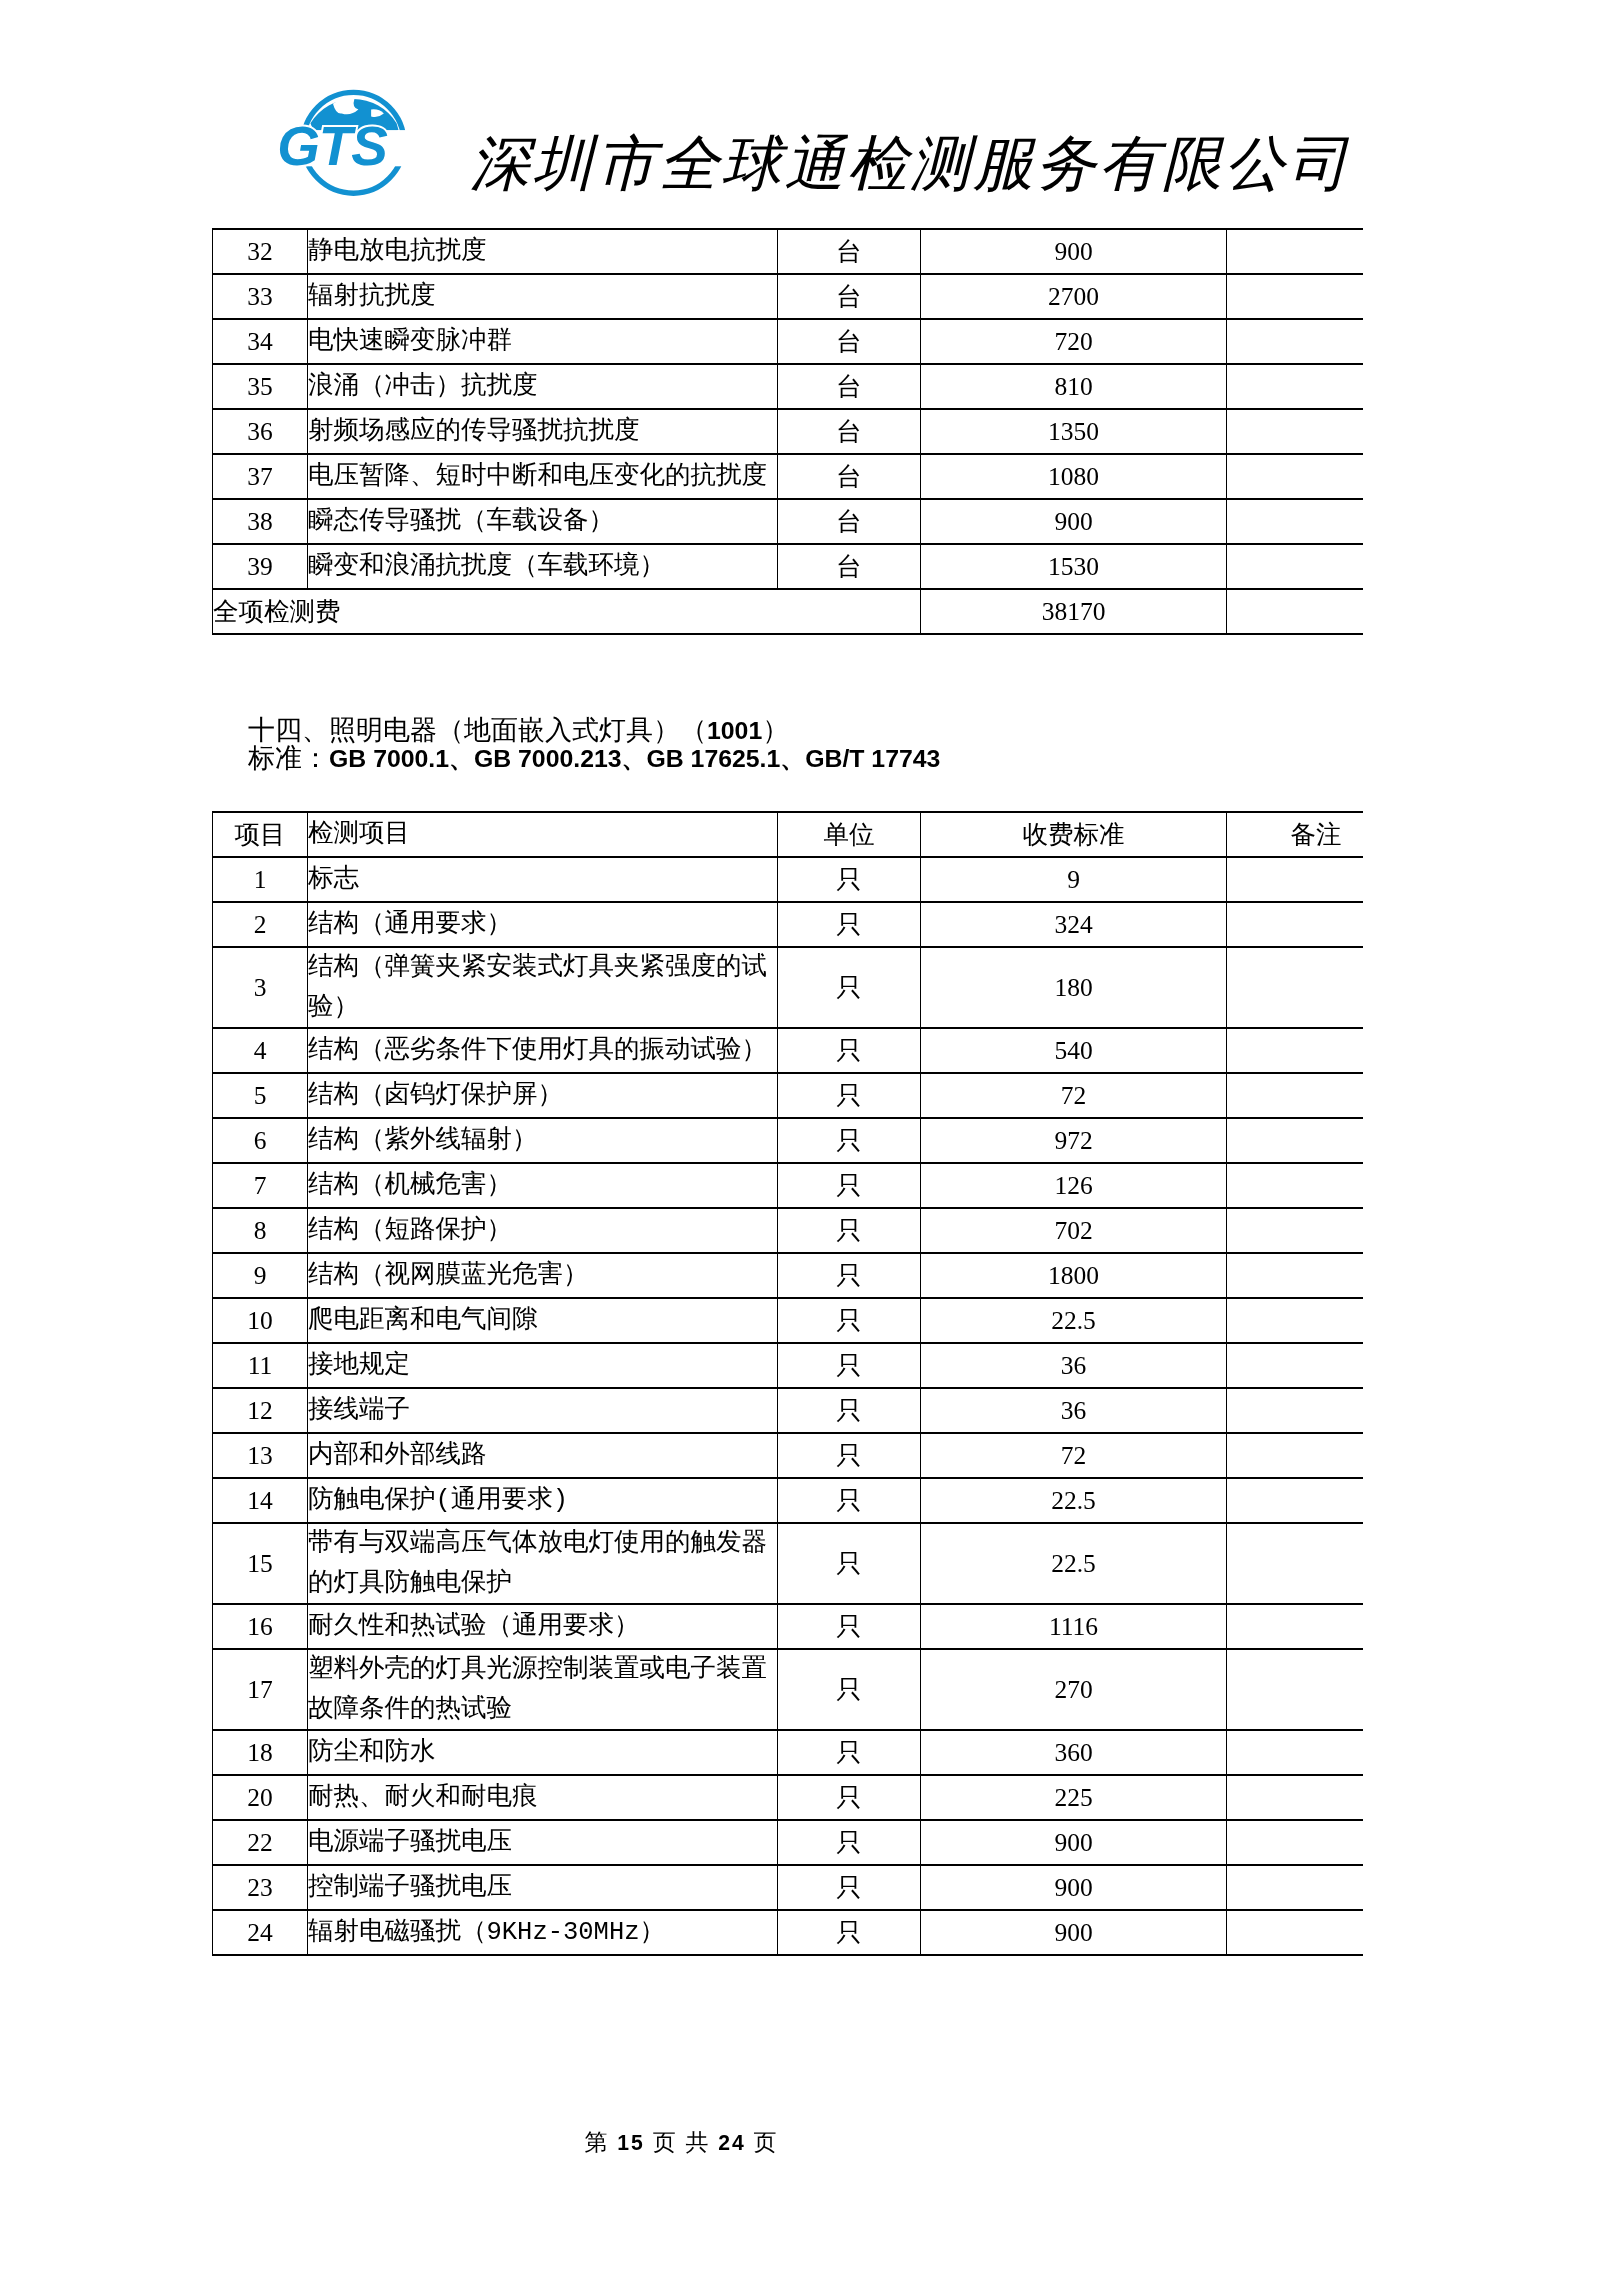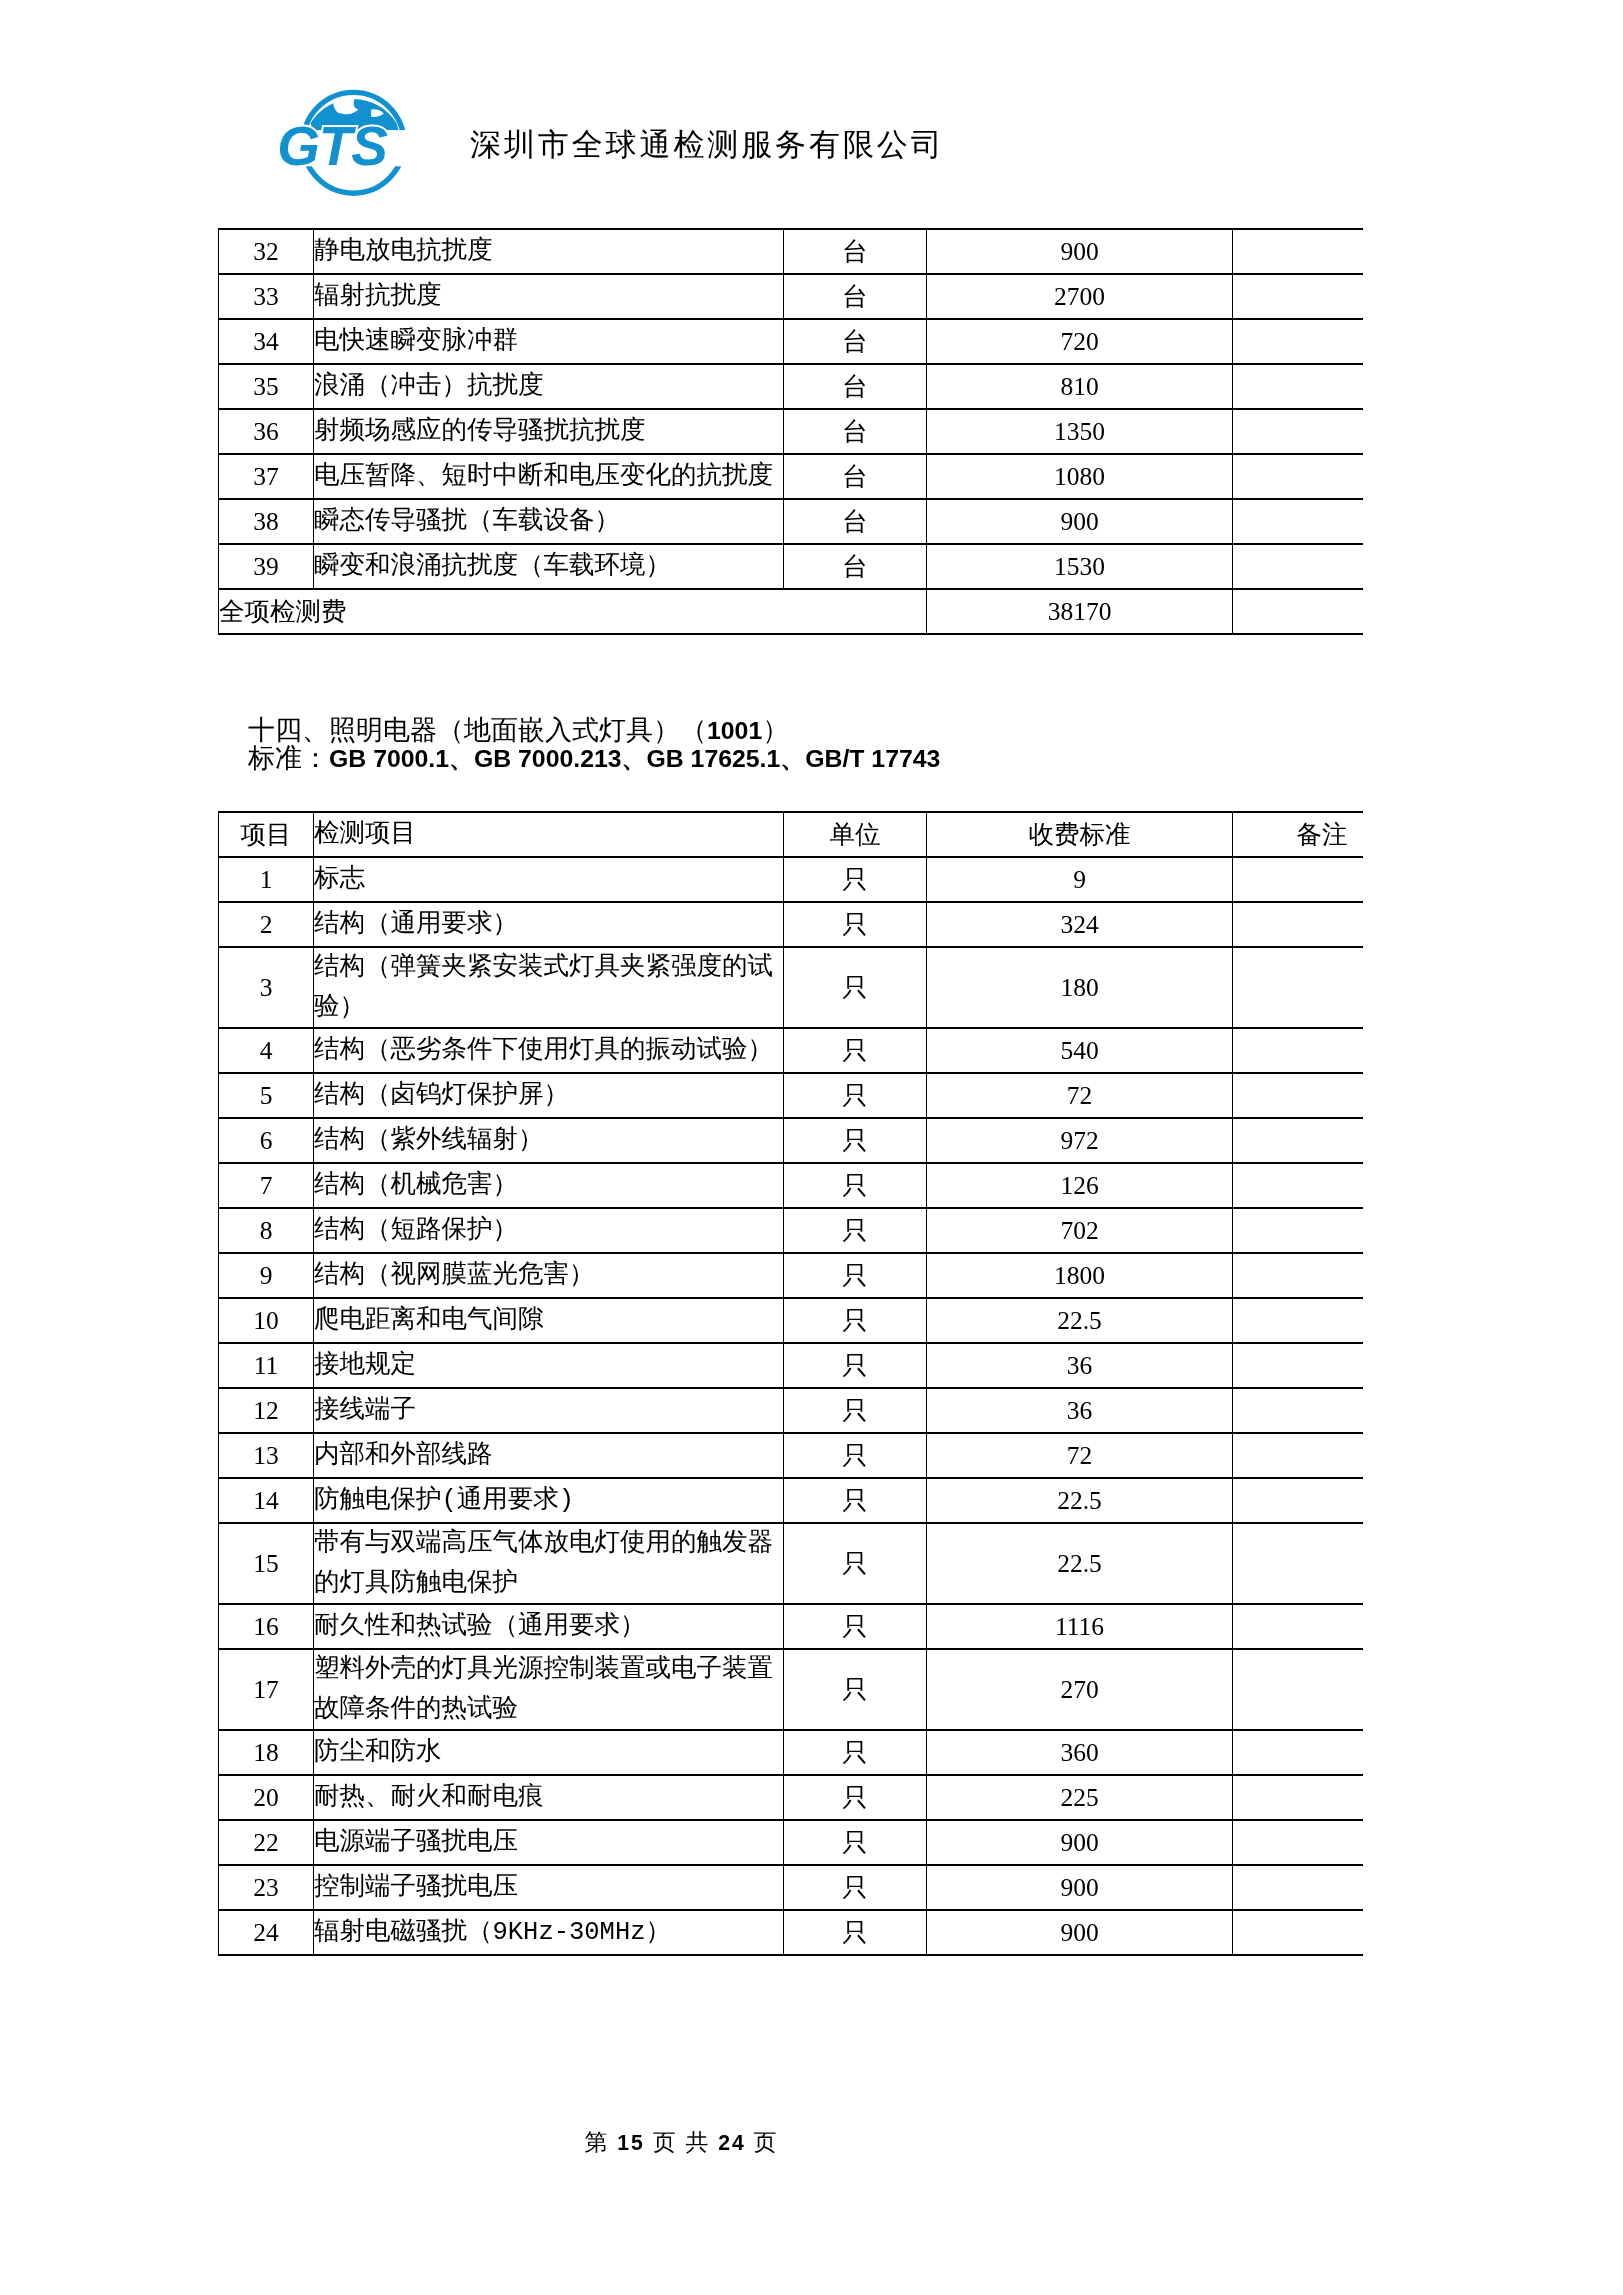--- a/index.html
+++ b/index.html
@@ -7,26 +7,27 @@
     position:relative;
     width:1363px;height:2295px;
     background:#fff;color:#000;
     font-family:"Liberation Serif", serif;
     overflow:hidden;
   }
   
   .logo{position:absolute;left:275px;top:88px;width:157px;height:115px;}
   .company-name{
     position:absolute;left:470px;top:124px;
-    font-size:31px;letter-spacing:2.9px;white-space:nowrap;
+    font-size:60px;letter-spacing:2.9px;white-space:nowrap;
     font-weight:400;
+    font-style:italic;
   }
   
   table.fee-table{
-    position:absolute;left:218px;width:1193px;
+    position:absolute;left:212px;width:1193px;
     border-collapse:collapse;table-layout:fixed;
     font-size:25.5px;
   }
   table.fee-table td, table.fee-table th{
     border-left:1.5px solid #000;border-right:1.5px solid #000;
     border-top:2.5px solid #000;border-bottom:2.5px solid #000;
     height:43px;vertical-align:middle;
     font-weight:400;line-height:1.55;padding:0;
     overflow:hidden;
   }

